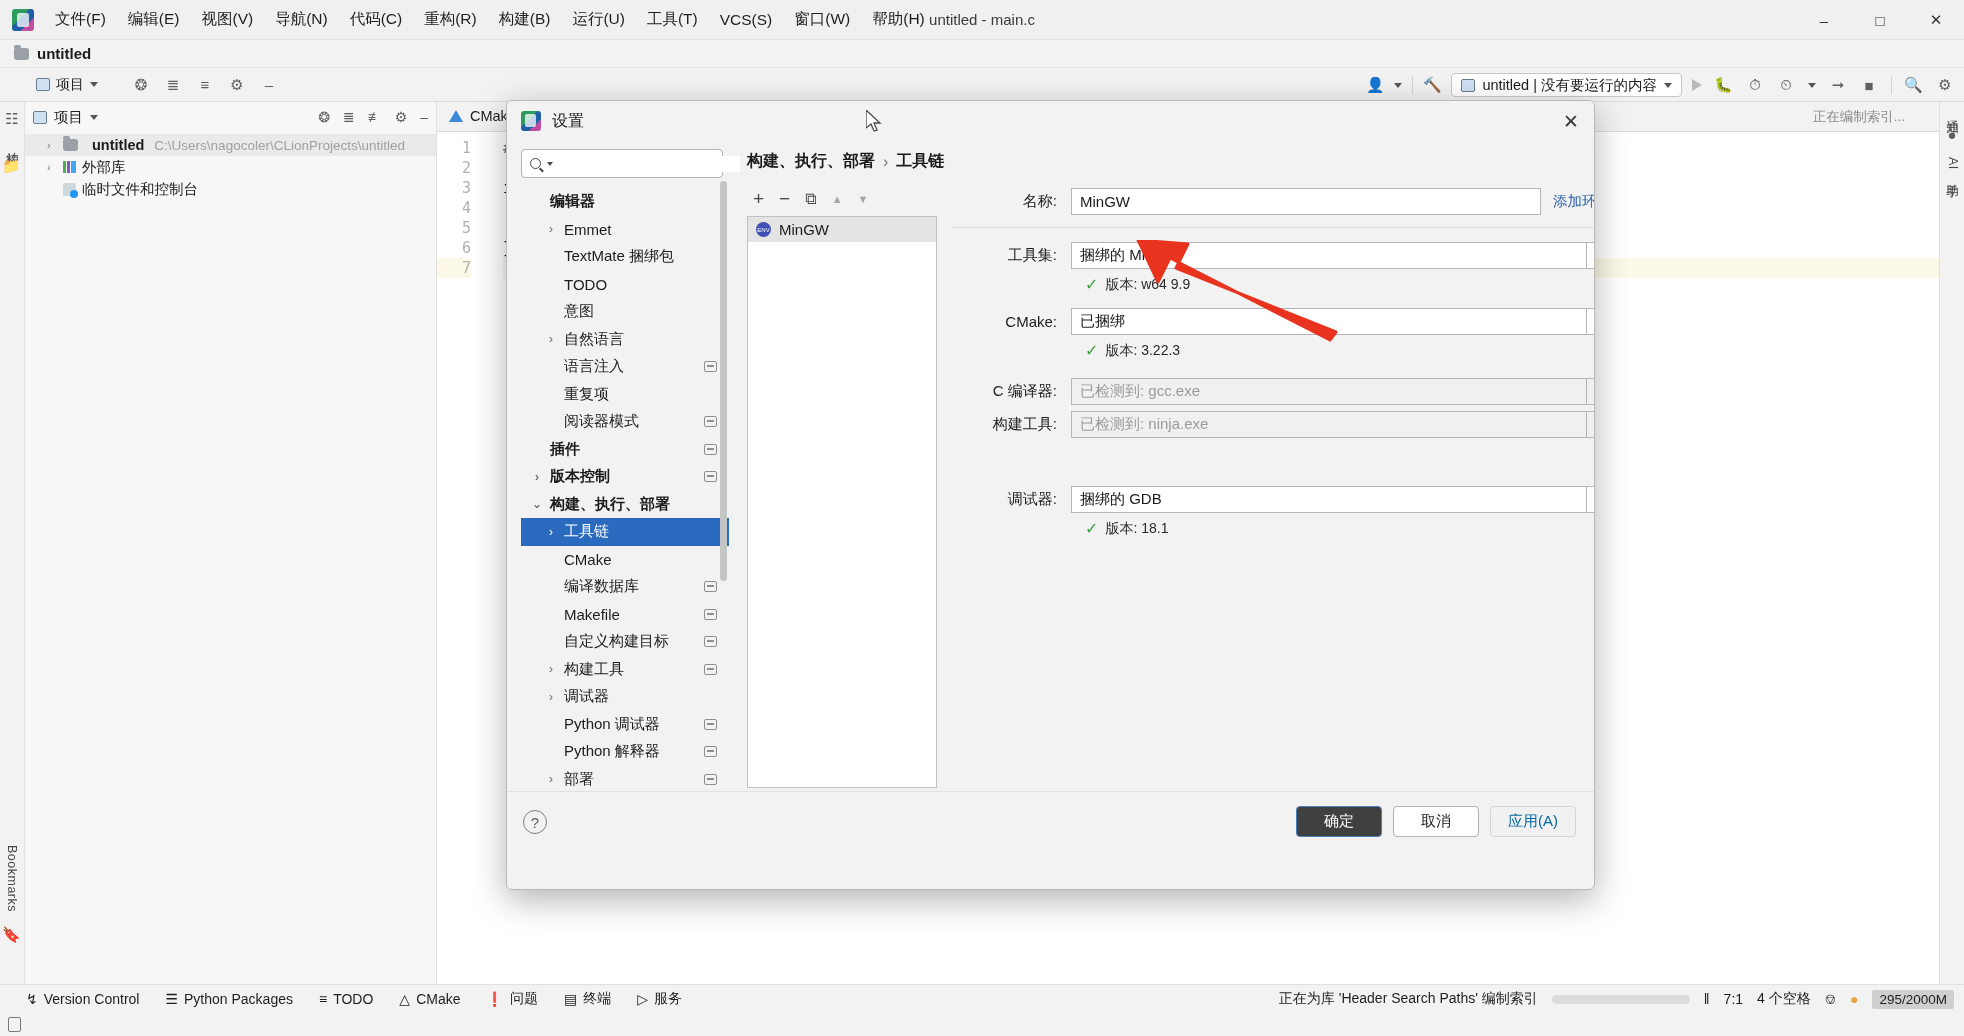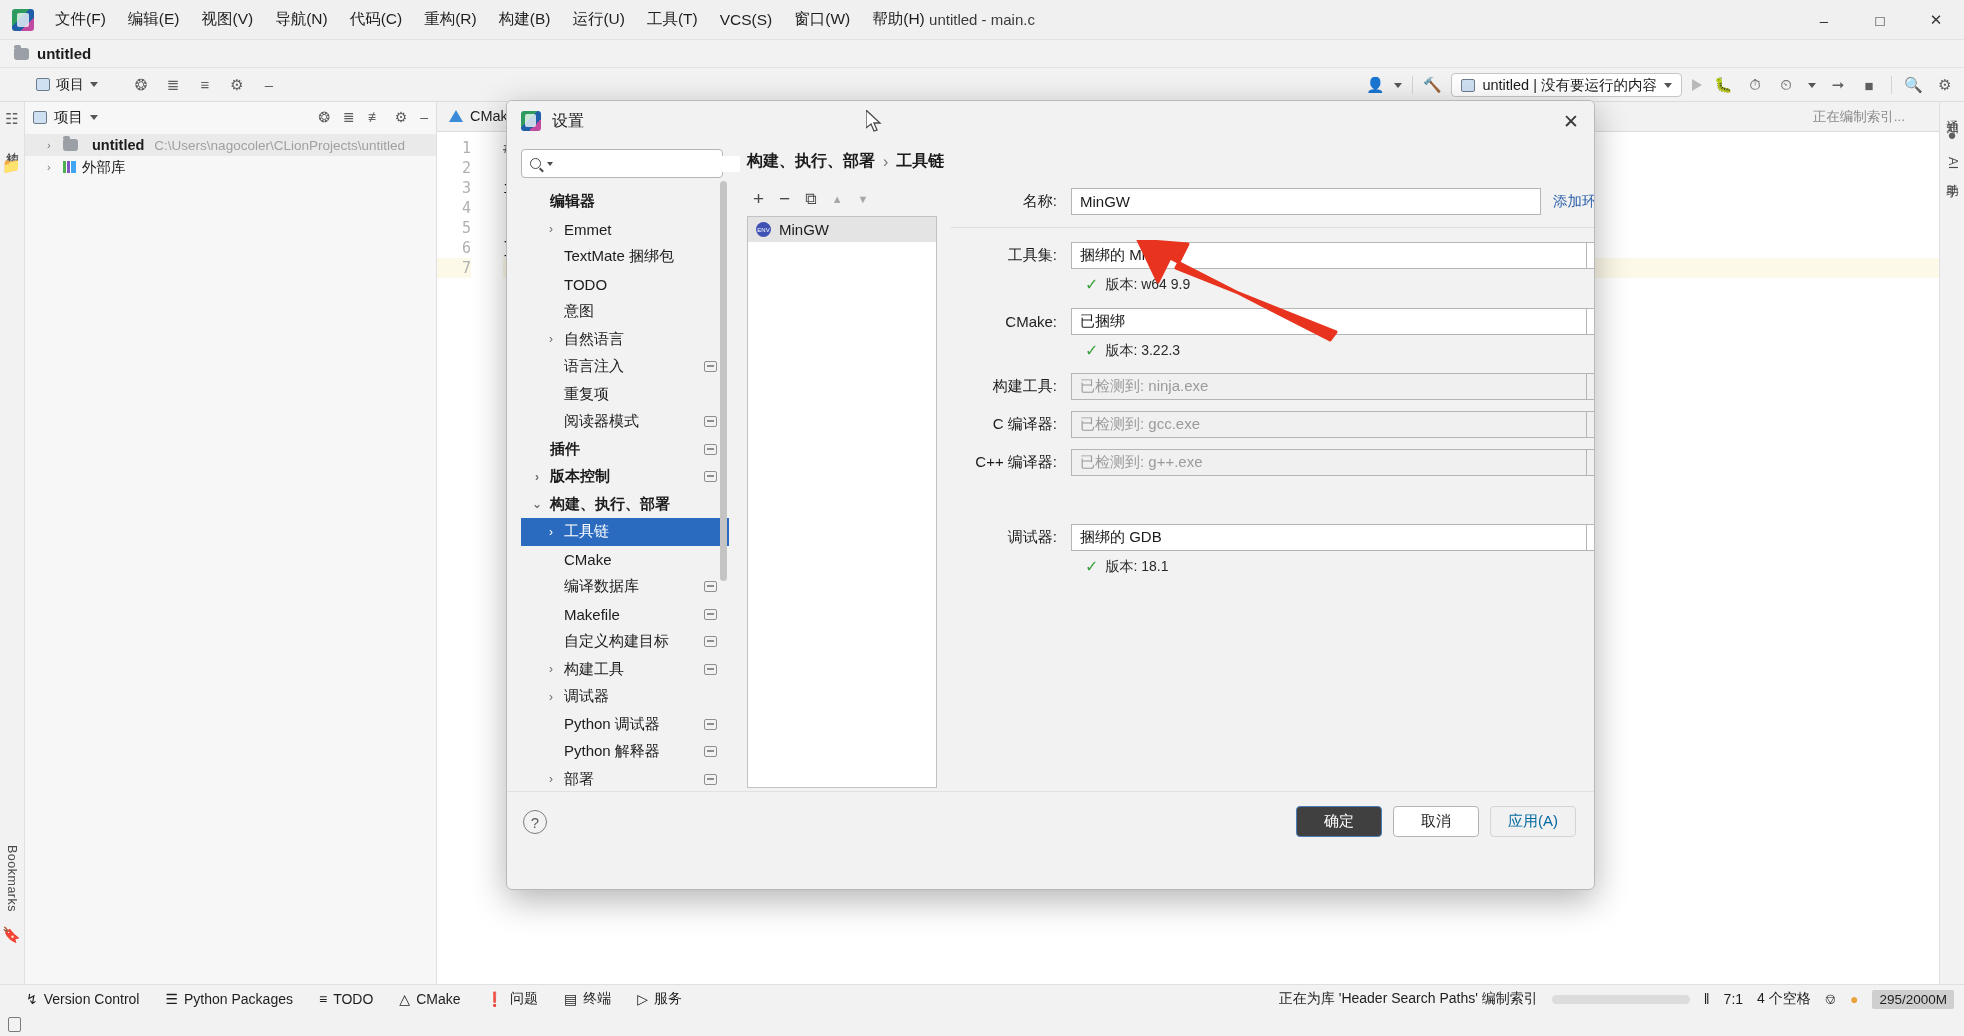--- a/index.html
+++ b/index.html
@@ -324,20 +324,25 @@
           <span class="tchev">›</span>
           <span class="folder-ico"></span>
           <span style="font-weight:bold">untitled</span>
           <span class="tpath">C:\Users\nagocoler\CLionProjects\untitled</span>
         </div>
         <div class="tnode">
           <span class="tchev">›</span>
           <span class="lib-ico"></span>
           <span>外部库</span>
         </div>
+        <div class="tnode">
+          <span class="tchev"></span>
+          <span class="scratch-ico"></span>
+          <span>临时文件和控制台</span>
+        </div>
       </div>
     </div>
 
     <div class="editorarea">
       <div class="tabsrow">
         <div class="tab">
           <span class="tri-logo"></span>
           <span>CMakeLists.txt</span>
           <span class="x">✕</span>
         </div>
@@ -612,40 +617,34 @@
               <span class="fbrowse"></span>
 
             </div>
             <div class="vercheck">
               <span class="tick">✓</span>
               <span>版本: 3.22.3</span>
             </div>
 
             <div class="smallgap"></div>
 
+            <div class="frow" style="margin-top:11px">
+              <span class="flabel">C 编译器:</span>
+              <span class="finput disabled" style="flex:none;width:516px">已检测到: gcc.exe</span>
+              <span class="fbrowse disabled"></span>
+
+            </div>
+
             <div class="frow" style="margin-top:6px">
               <span class="flabel">构建工具:</span>
               <span class="finput disabled" style="flex:none;width:516px">已检测到: ninja.exe</span>
               <span class="fbrowse disabled"></span>
 
             </div>
 
-            <div class="frow" style="margin-top:11px">
-              <span class="flabel">C 编译器:</span>
-              <span class="finput disabled" style="flex:none;width:516px">已检测到: gcc.exe</span>
-              <span class="fbrowse disabled"></span>
-
-            </div>
-
-            <div class="frow" style="margin-top:11px">
-              <span class="flabel">C++ 编译器:</span>
-              <span class="finput disabled" style="flex:none;width:516px">已检测到: g++.exe</span>
-              <span class="fbrowse disabled"></span>
-
-            </div>
 
             <div style="height:48px"></div>
 
             <div class="frow">
               <span class="flabel">调试器:</span>
               <span class="finput" style="flex:none;width:516px">捆绑的 GDB</span>
               <span class="fbrowse"></span>
 
             </div>
             <div class="vercheck">

